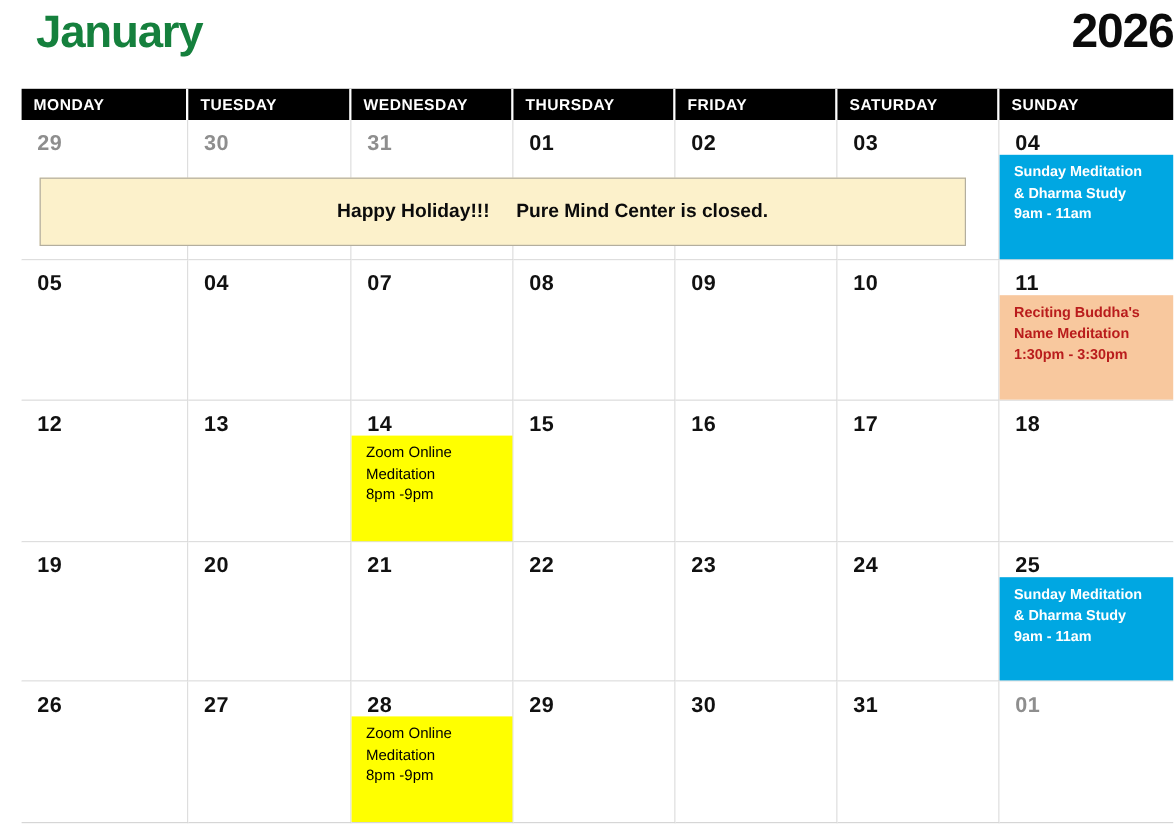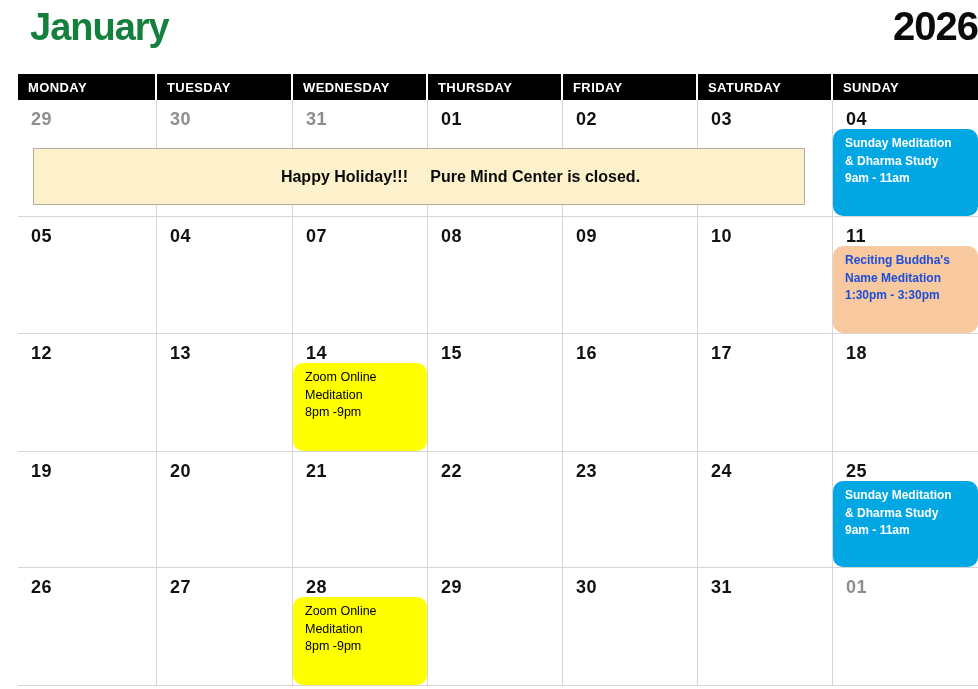--- a/index.html
+++ b/index.html
@@ -33,24 +33,24 @@
   }
   .cell.last { border-right:none; }
   .date {
     display:block; padding:9px 0 0 13px;
     font-size:18px; font-weight:bold; color:#111; letter-spacing:0.5px;
   }
   .date.muted { color:#8e8e8e; }
   .event {
     position:absolute; left:0; right:0; top:29px; bottom:0;
     padding:6px 6px 0 12px; box-sizing:border-box;
-    font-size:12px; line-height:17.5px; white-space:pre; overflow:hidden;border-radius:10px;
+    font-size:12px; line-height:17.5px; white-space:pre; overflow:hidden;
   }
   .event.sunday   { background:#00a7e2; color:#ffffff; font-weight:bold; }
-  .event.reciting { background:#f8c89e; color:#1d4ed8; font-weight:bold; }
+  .event.reciting { background:#f8c89e; color:#b91c1c; font-weight:bold; }
   .event.zoom     { background:#ffff00; color:#000000; font-weight:400; font-size:12.5px; }
   .banner {
     position:absolute; left:33px; top:148px; width:772px; height:57px;
     background:#fcf1cb; border:1px solid #b3ae9e; box-sizing:border-box;
     display:flex; align-items:center; justify-content:center;
     padding-left:83px; font-size:16px; font-weight:bold; color:#0b0b0b;
     white-space:pre; z-index:2;
   }
 </style>
 </head>

